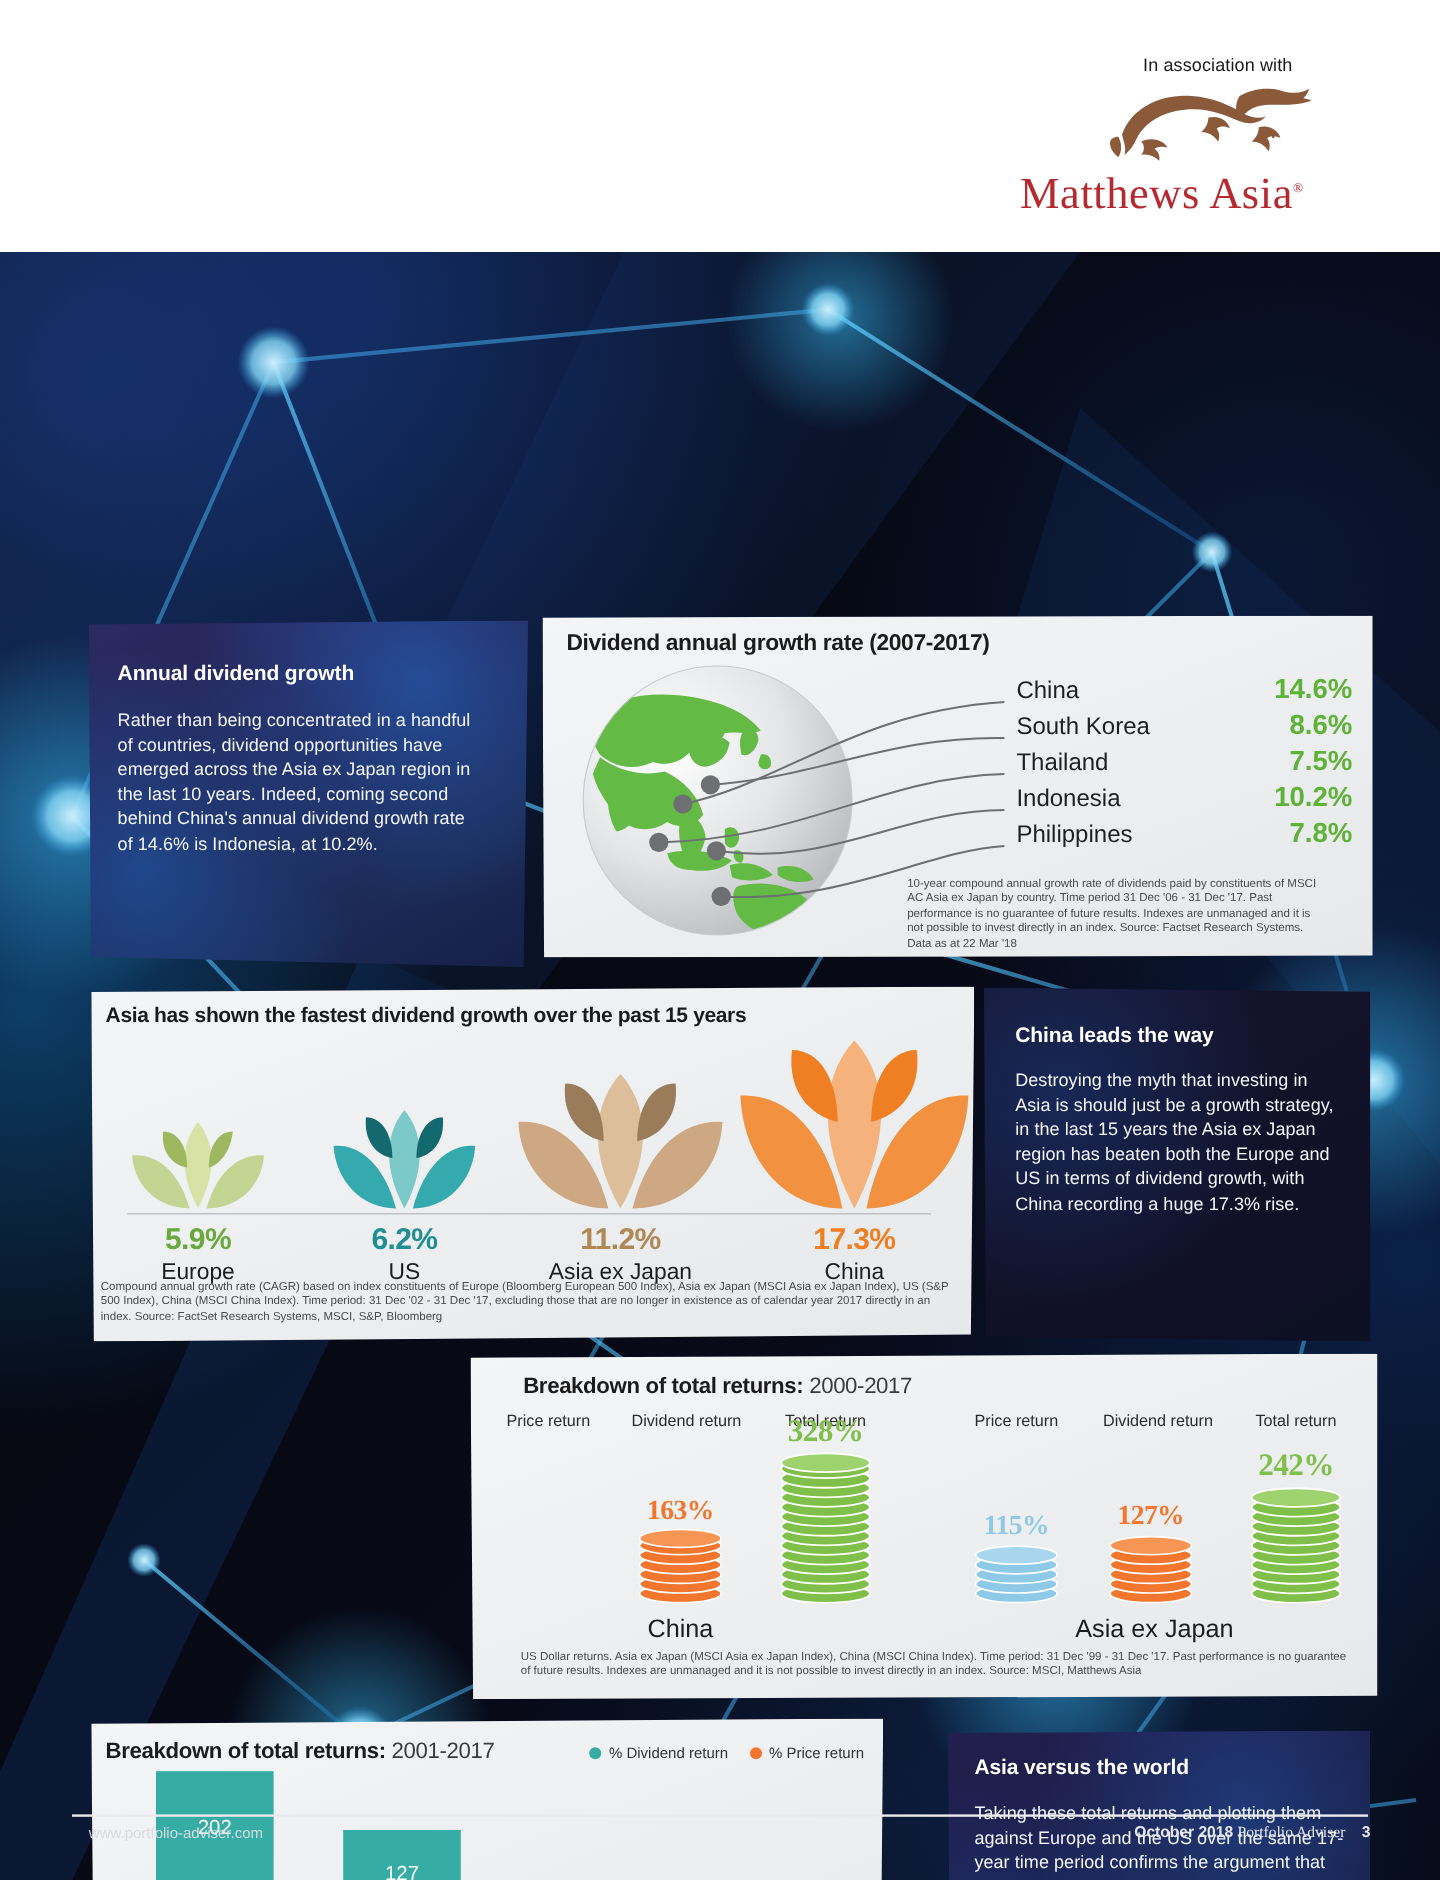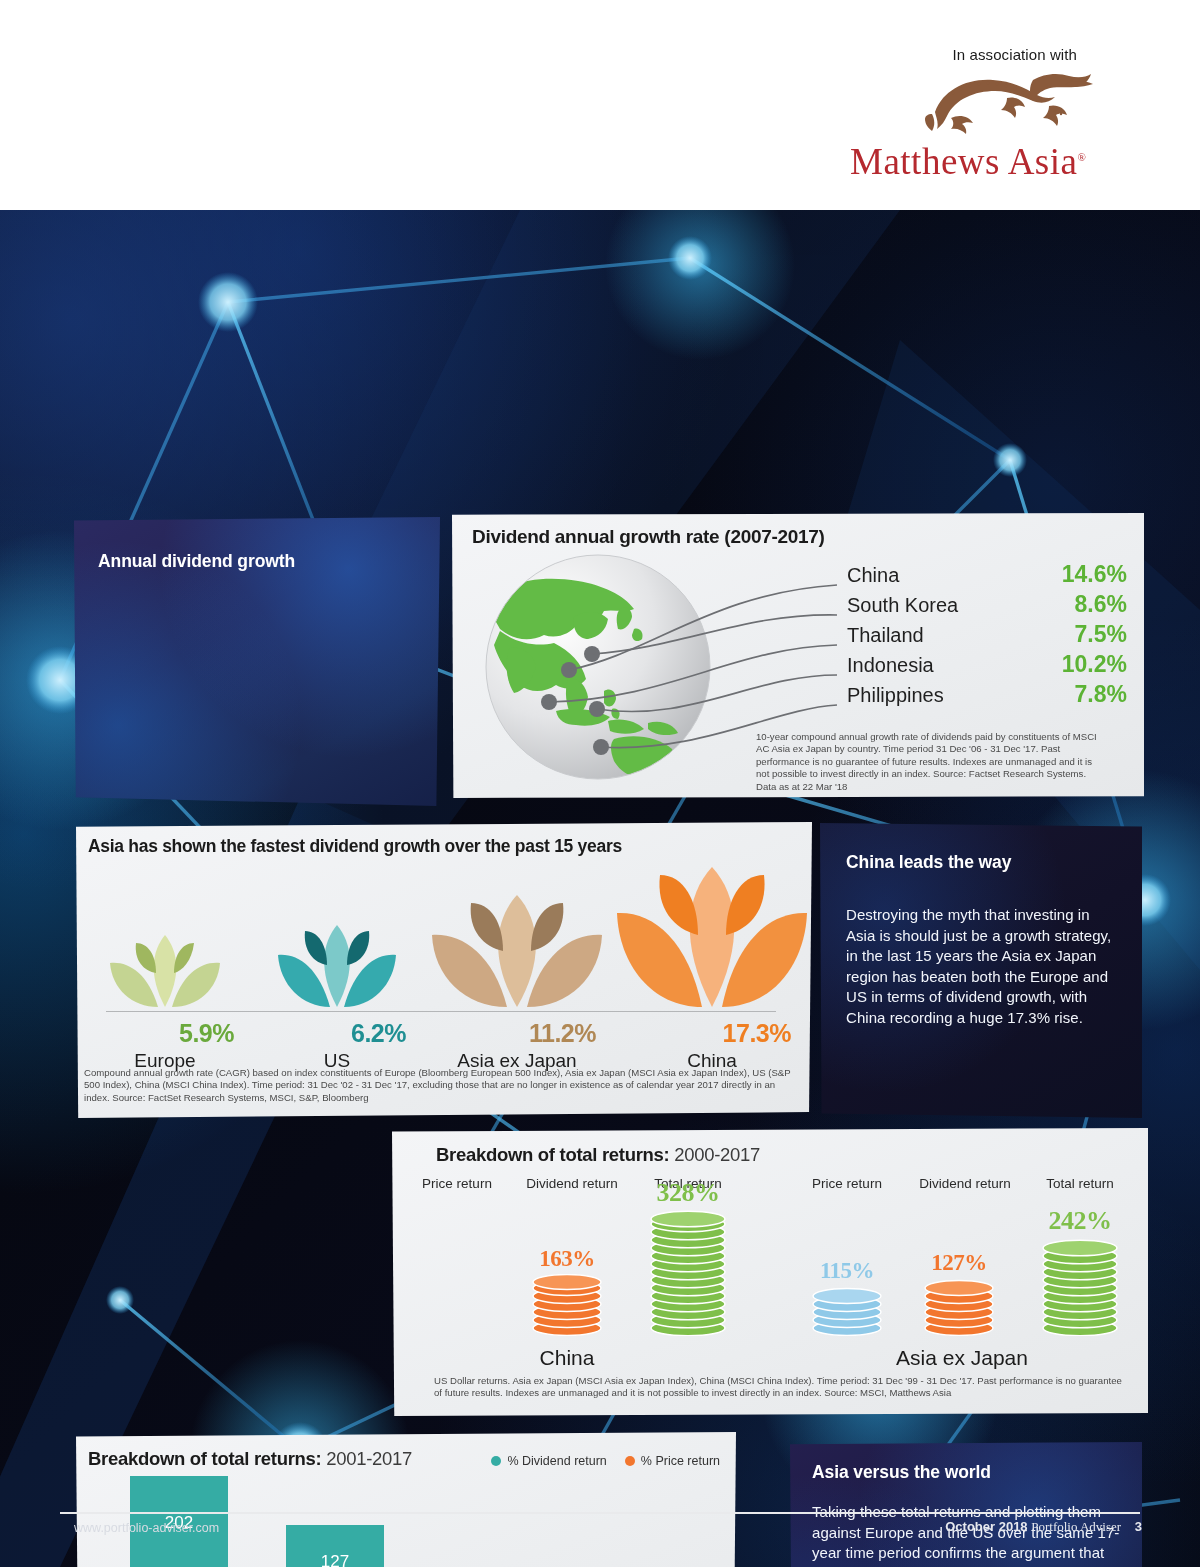--- a/index.html
+++ b/index.html
@@ -97,29 +97,29 @@
   #panel-adg { left: 74px; top: 307px; width: 366px; height: 289px; }
   #panel-adg .p-head { position:absolute; left: 24px; top: 34px; }
   #panel-adg .p-body { position:absolute; left: 24px; top: 74px; width: 305px; }
 
   
   #panel-lotus { left: 76px; top: 612px; width: 736px; height: 296px; }
   #panel-lotus .chart-title { position:absolute; left: 12px; top: 14px; font-size: 17.5px; }
   .lotus-area { position:absolute; left: 12px; top: 40px; width: 700px; height: 210px; }
   .lotus-baseline { position:absolute; left: 18px; top: 149px; width: 670px; height: 1px; background:#b4b6b8; }
   .lotus-cell { position:absolute; bottom: 0; text-align:center; }
-  .lotus-pct { font-size: 25px; font-weight: bold; letter-spacing: -.5px; text-align: right; }
+  .lotus-pct { font-size: 25px; font-weight: bold; letter-spacing: -.5px; }
   .lotus-lab { font-size: 19px; color: #1d1d1d; margin-top: 2px; }
   #panel-lotus .note { position:absolute; left: 8px; top: 245px; width: 712px; }
   .flower { position:absolute; bottom: 0; }
 
   
   #panel-china-lead { left: 820px; top: 613px; width: 322px; height: 295px; }
   #panel-china-lead .p-head { position:absolute; left: 26px; top: 29px; }
-  #panel-china-lead .p-body { position:absolute; left: 26px; top: 82px; width: 266px; }
+  #panel-china-lead .p-body { position:absolute; left: 26px; top: 68px; width: 266px; }
 
   
   #panel-total-sol { left: 78px; top: 922px; width: 320px; height: 268px; }
   #panel-total-sol .p-head { position:absolute; left: 22px; top: 26px; }
   #panel-total-sol .p-body { position:absolute; left: 22px; top: 64px; width: 275px; }
 
   
   #panel-coins { left: 392px; top: 918px; width: 756px; height: 288px; }
   #panel-coins .chart-title { position:absolute; left: 44px; top: 16px; font-size: 18.5px; }
   .coingroup { position:absolute; top: 48px; height: 200px; }
@@ -261,20 +261,21 @@
       <circle cx="1030" cy="1120" r="22" fill="url(#nodeG)"></circle>
       <circle cx="700" cy="1050" r="20" fill="url(#nodeG)"></circle>
       <circle cx="300" cy="1240" r="28" fill="url(#nodeG)"></circle>
       <circle cx="880" cy="1330" r="24" fill="url(#nodeG)"></circle>
       <circle cx="120" cy="1090" r="14" fill="url(#nodeG)"></circle>
     </g>
   </svg>
 
   <div class="panel dark" id="panel-adg" style="clip-path: polygon(0 1.2%, 100% 0, 99% 100%, 0.5% 97%);">
     <div class="p-head">Annual dividend growth</div>
+    <div class="p-body">Rather than being concentrated in a handful of countries, dividend opportunities have emerged across the Asia ex Japan region in the last 10 years. Indeed, coming second behind China's annual dividend growth rate of 14.6% is Indonesia, at 10.2%.</div>
   </div>
 
   <div class="panel white" id="panel-globe" style="clip-path: polygon(0 0.6%, 100% 0, 100% 99.4%, 0.2% 100%);">
     <div class="chart-title">Dividend annual growth rate (2007-2017)</div>
 
     <svg class="globe" viewBox="0 0 232 232">
       <defs>
         <radialGradient id="sphereG" cx="32%" cy="30%" r="78%">
           <stop offset="0%" stop-color="#ffffff"></stop>
           <stop offset="55%" stop-color="#e4e5e7"></stop>

